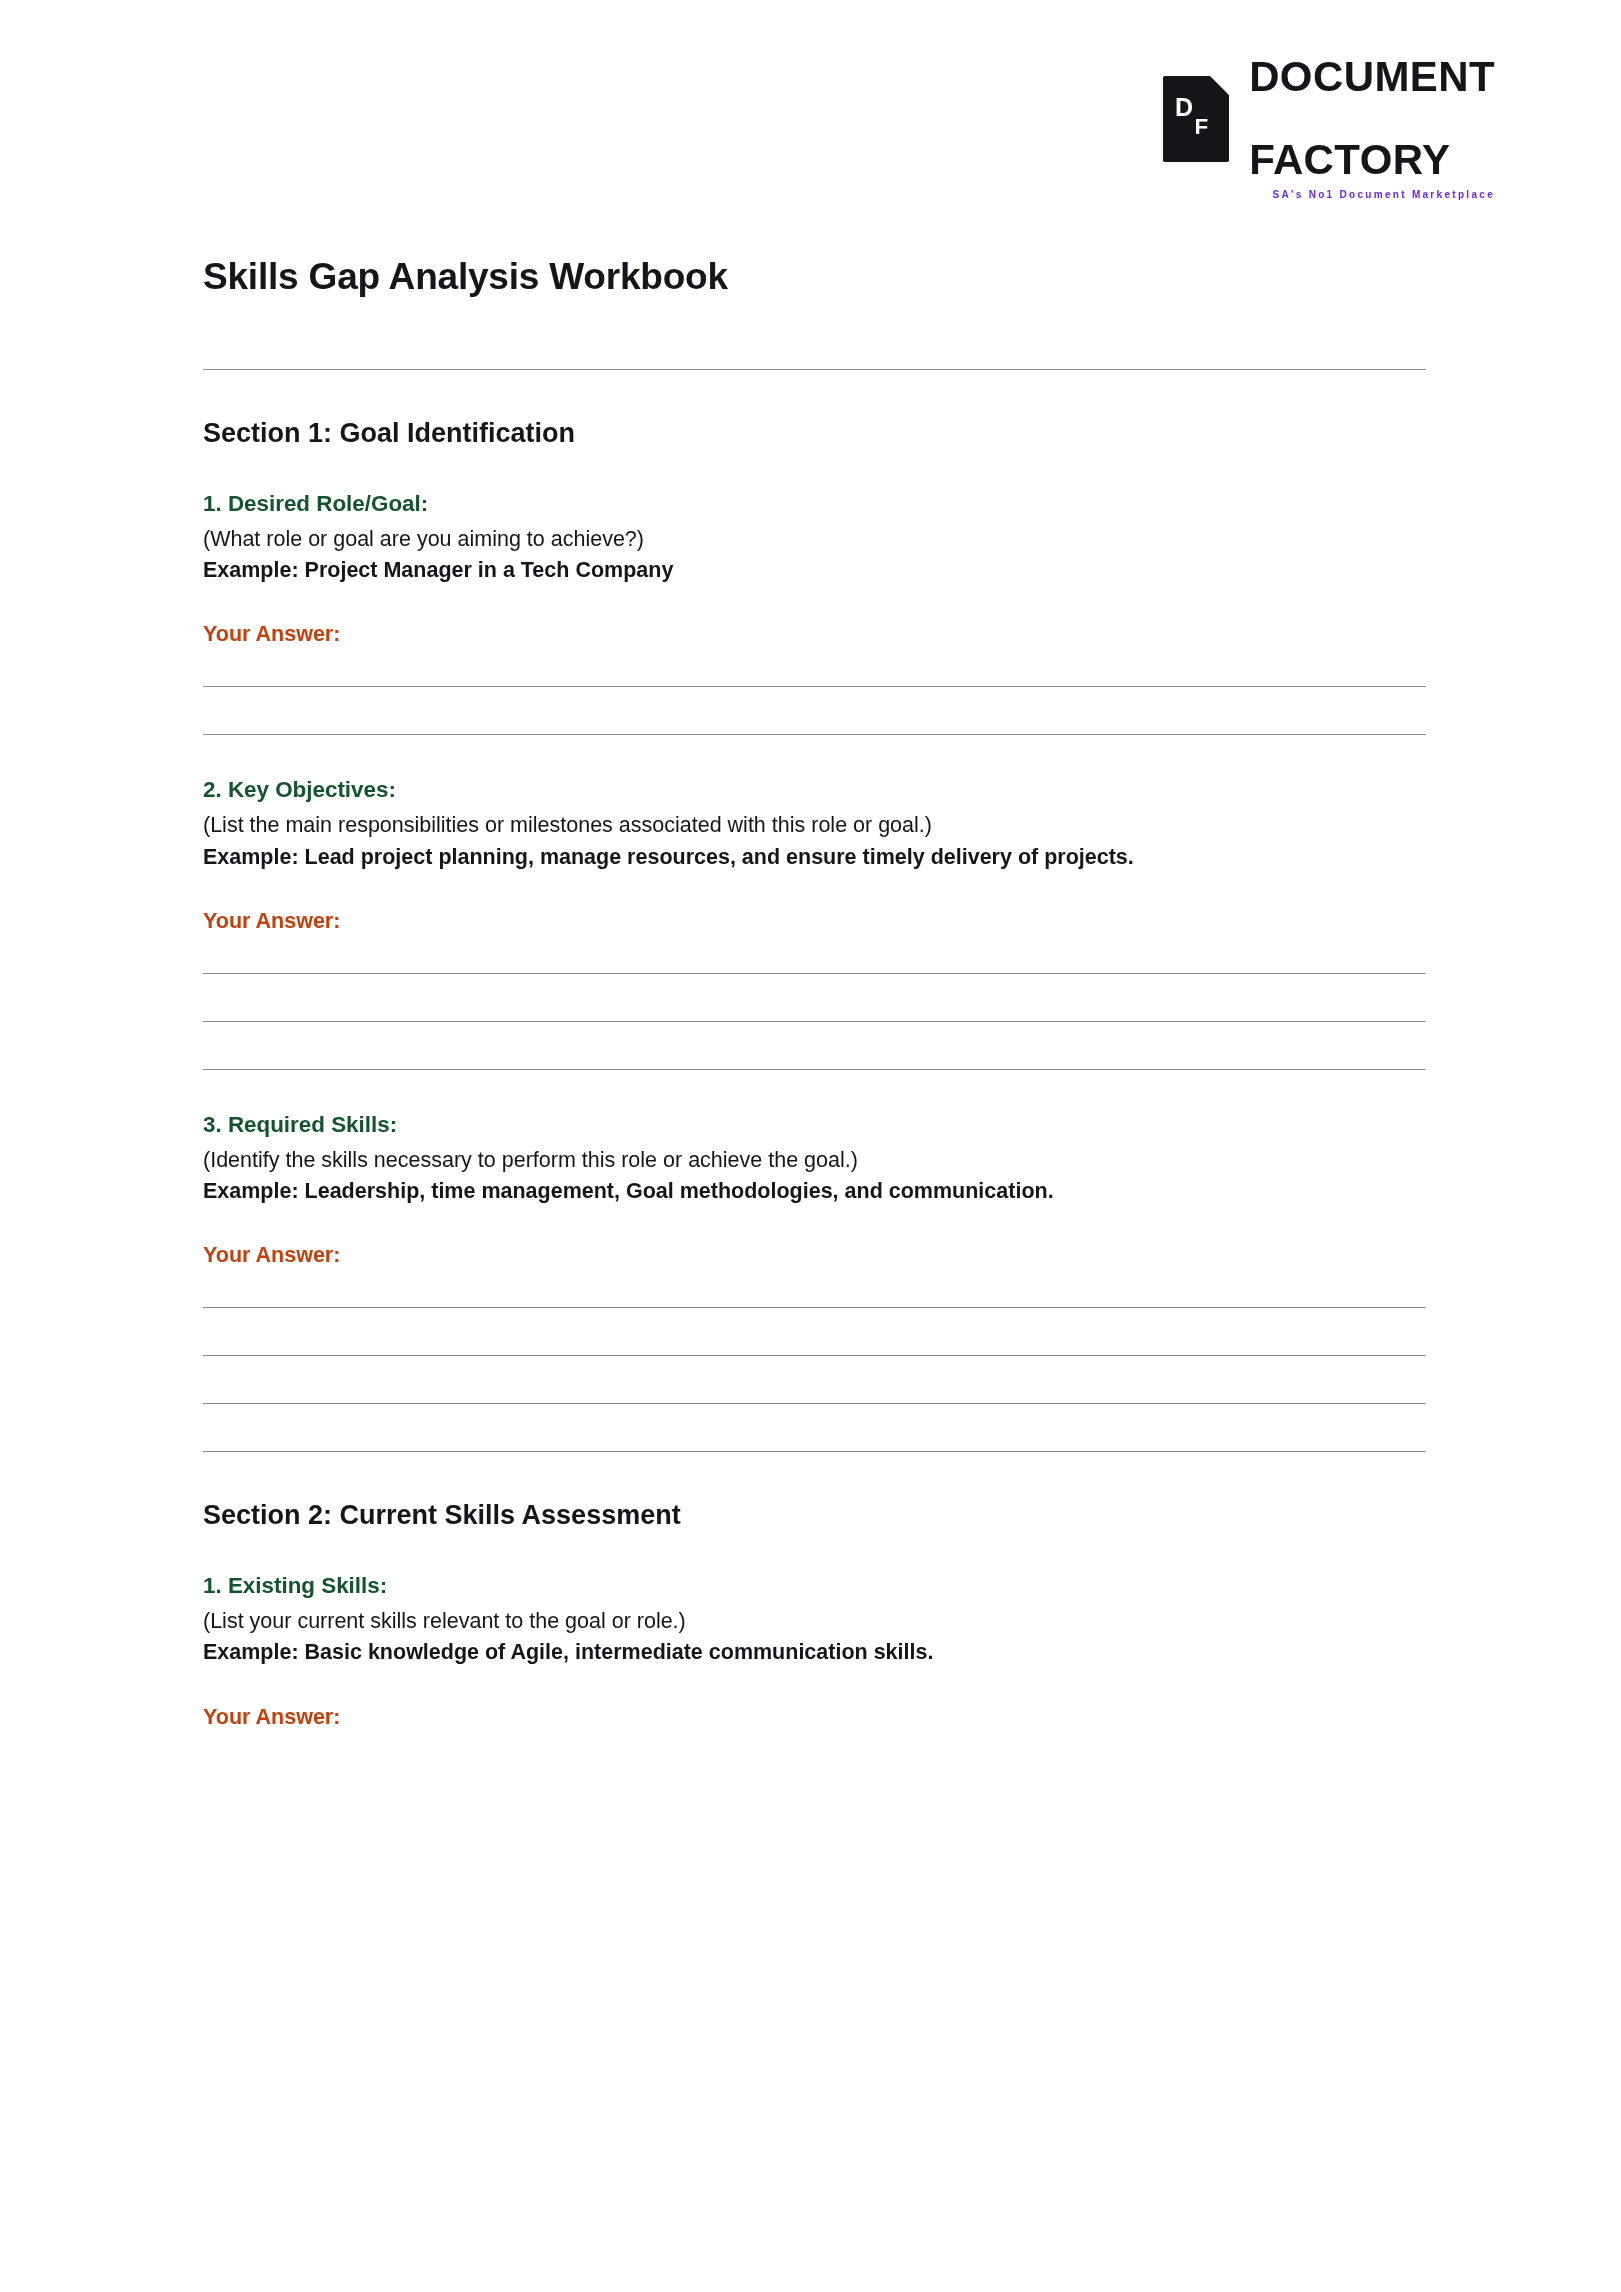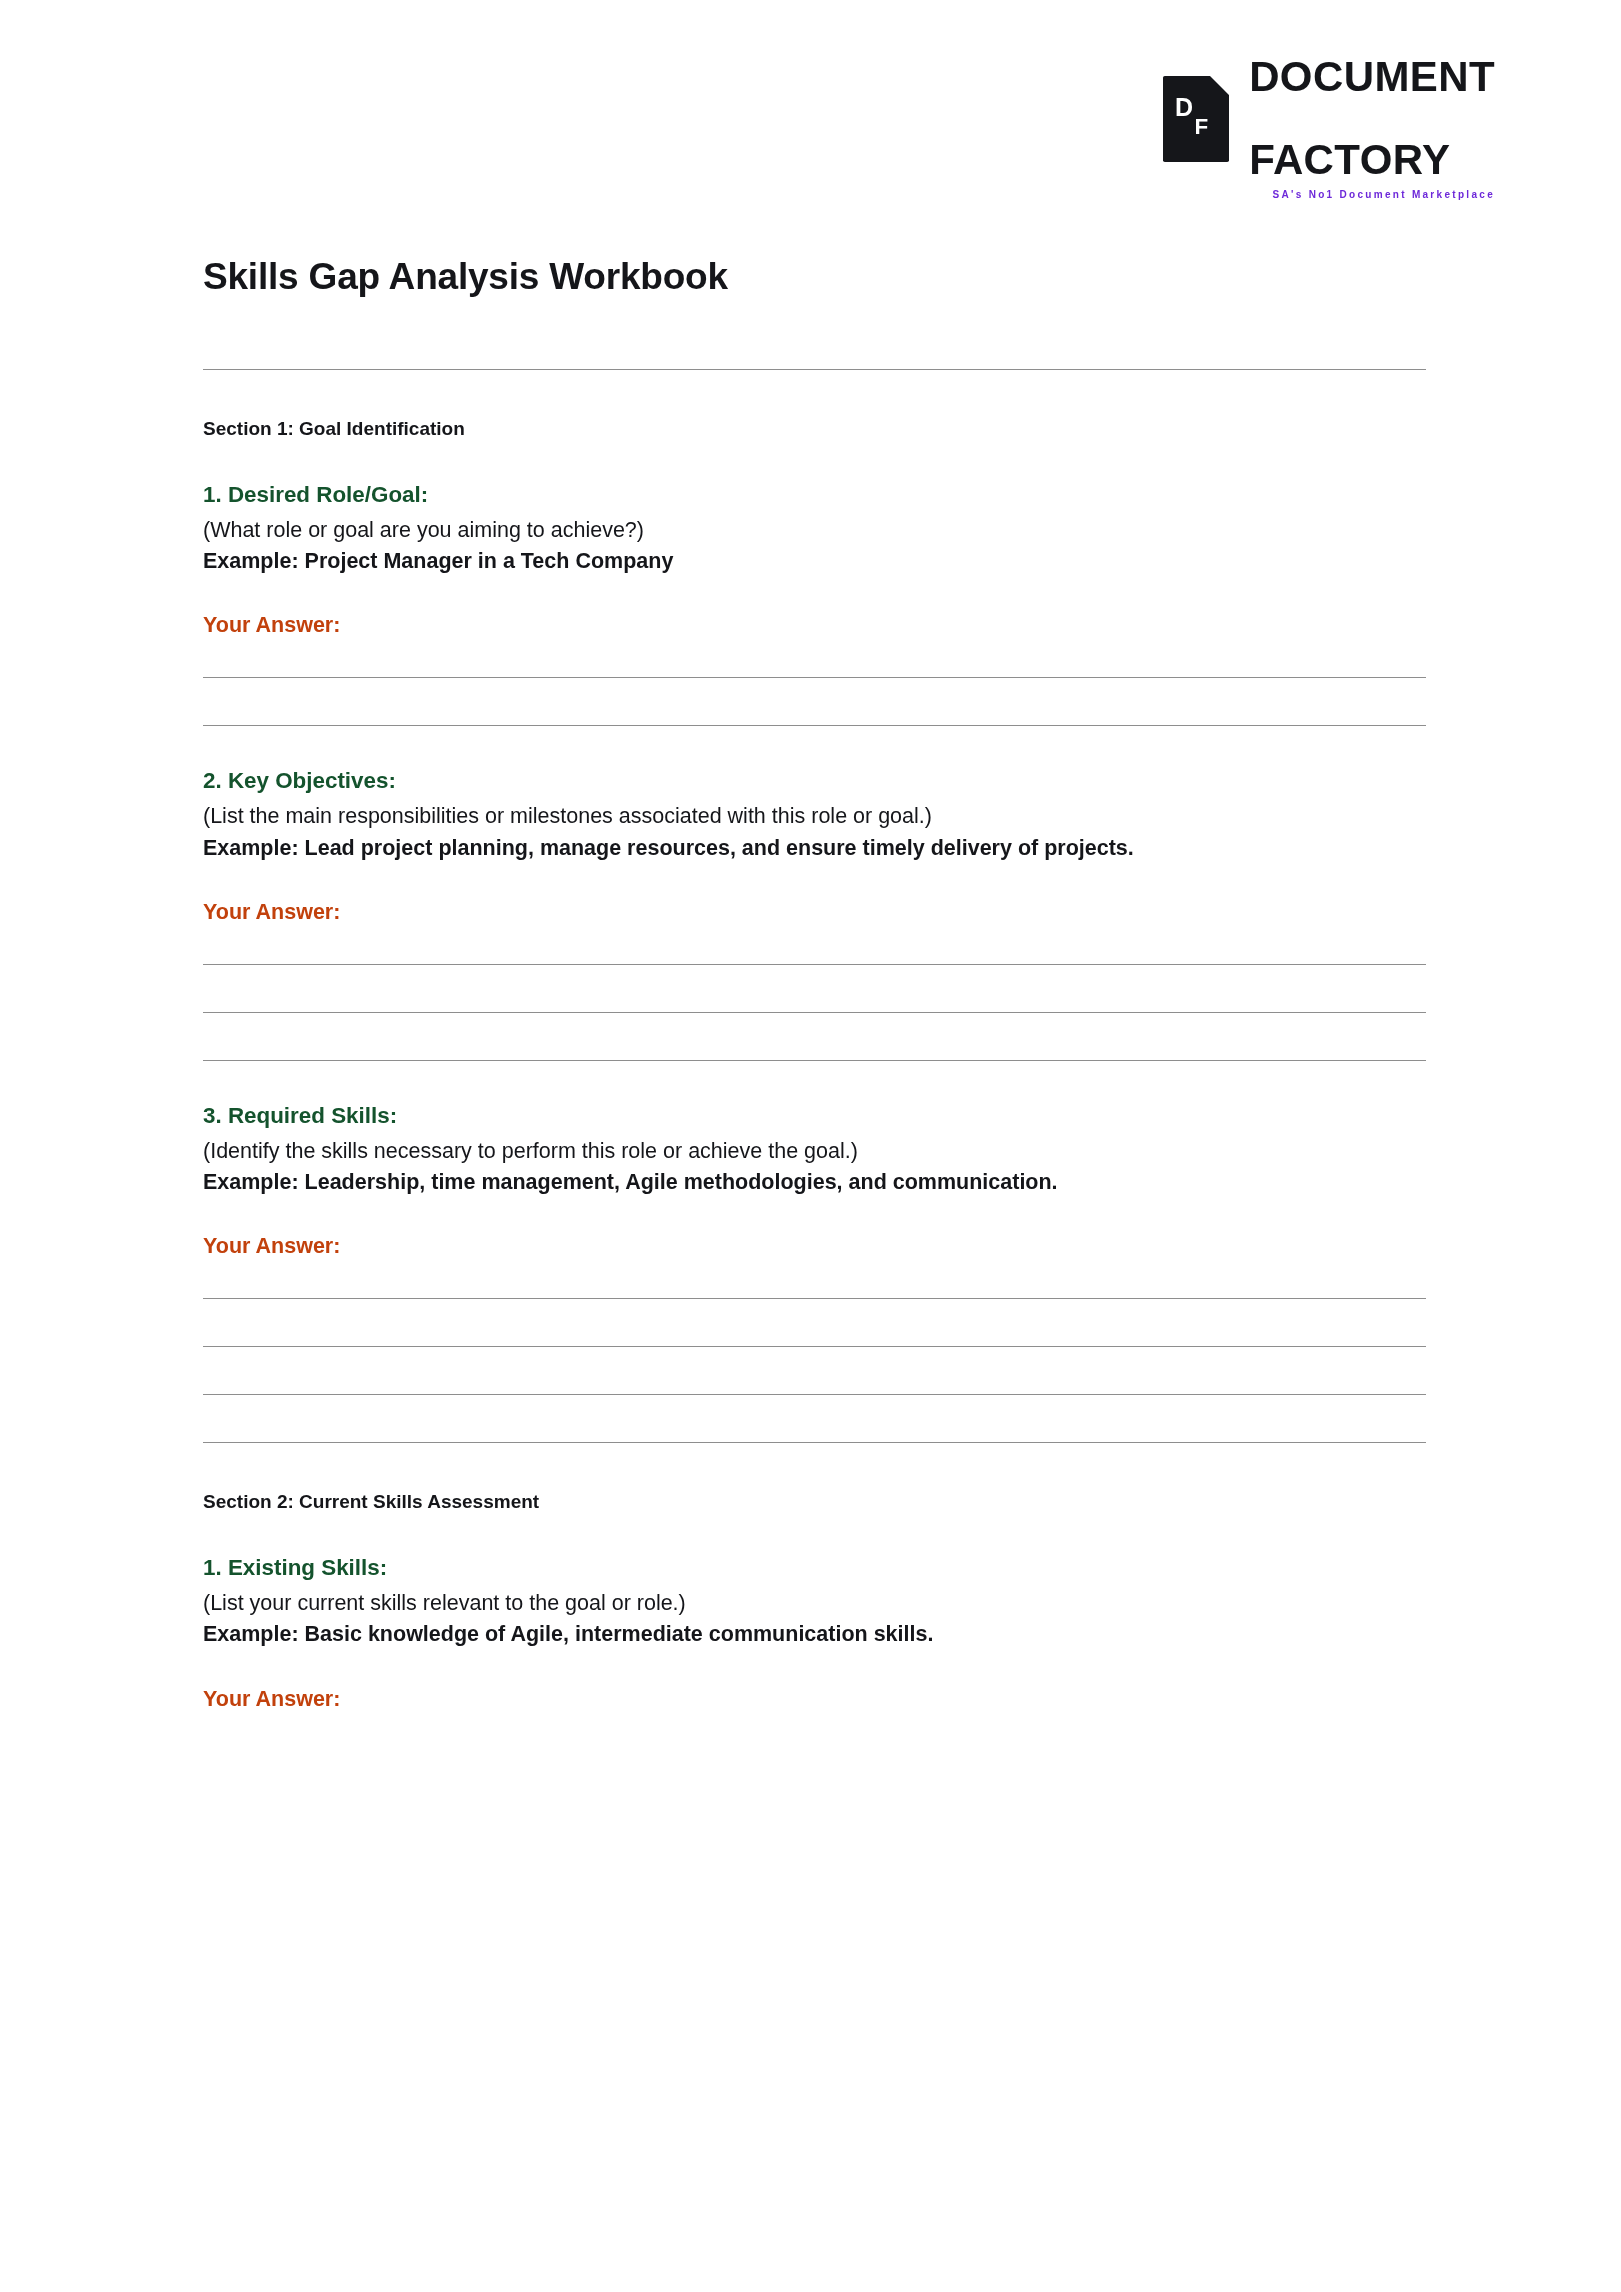--- a/index.html
+++ b/index.html
@@ -109,21 +109,21 @@
     letter-spacing: -0.2px;
     color: #15161a;
   }
   .rule-top {
     height: 0;
     border-top: 1.8px solid #8e8e8e;
     margin-top: 71px;
     margin-bottom: 0;
   }
   .section-heading {
-    font-size: 19px;
+    font-size: 27px;
     font-weight: bold;
     margin-top: 48px;
     color: #15161a;
   }
   .q-title {
     font-size: 22.4px;
     font-weight: bold;
     margin-top: 42px;
     color: #14532d;
   }
@@ -197,21 +197,21 @@
     <div class="q-example">Example: Lead project planning, manage resources, and ensure timely delivery of projects.</div>
     <div class="your-answer">Your Answer:</div>
     <div class="answer-lines">
       <div class="answer-line"></div>
       <div class="answer-line"></div>
       <div class="answer-line"></div>
     </div>
 
     <div class="q-title">3. Required Skills:</div>
     <div class="q-text">(Identify the skills necessary to perform this role or achieve the goal.)</div>
-    <div class="q-example">Example: Leadership, time management, Agile methodologies, and communication.</div>
+    <div class="q-example">Example: Leadership, time management, Goal methodologies, and communication.</div>
     <div class="your-answer">Your Answer:</div>
     <div class="answer-lines">
       <div class="answer-line"></div>
       <div class="answer-line"></div>
       <div class="answer-line"></div>
       <div class="answer-line"></div>
     </div>
 
     <div class="section-heading">Section 2: Current Skills Assessment</div>
 

